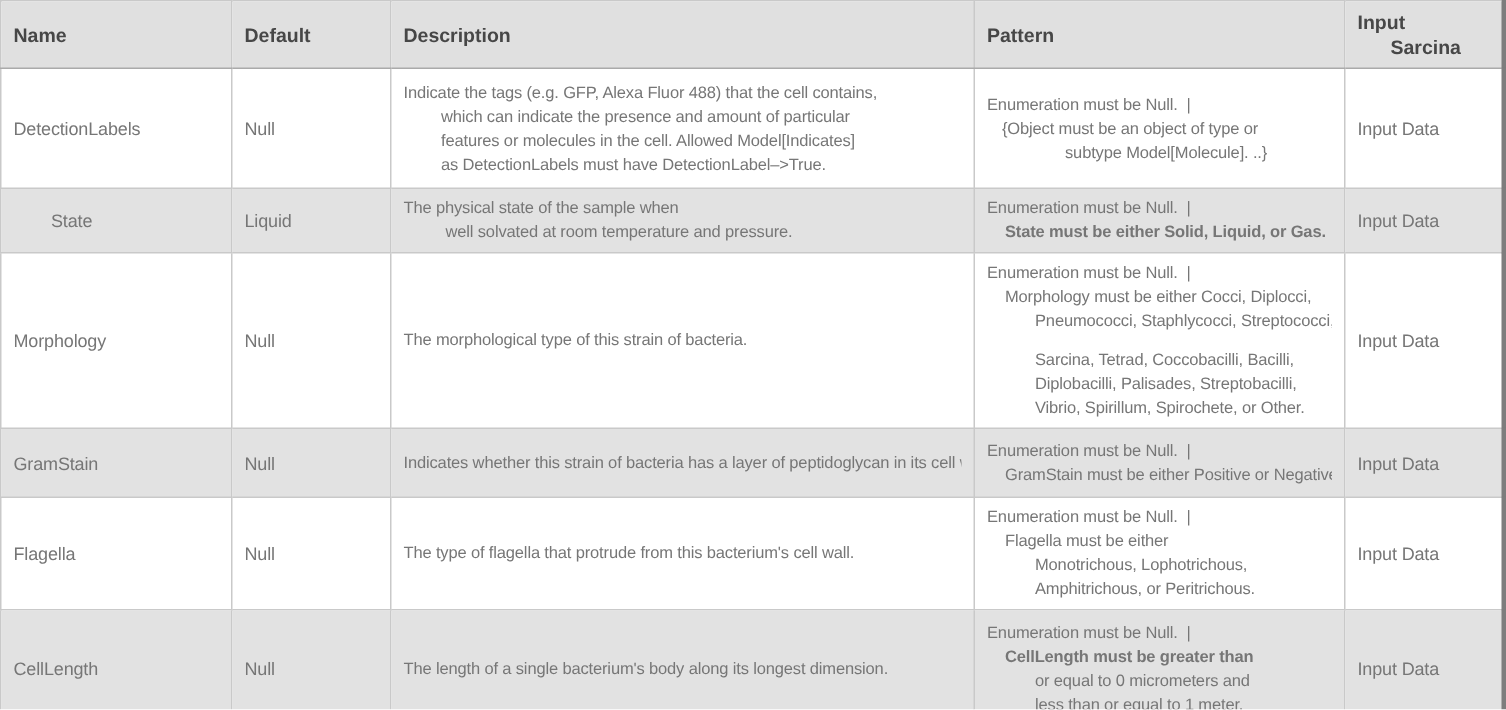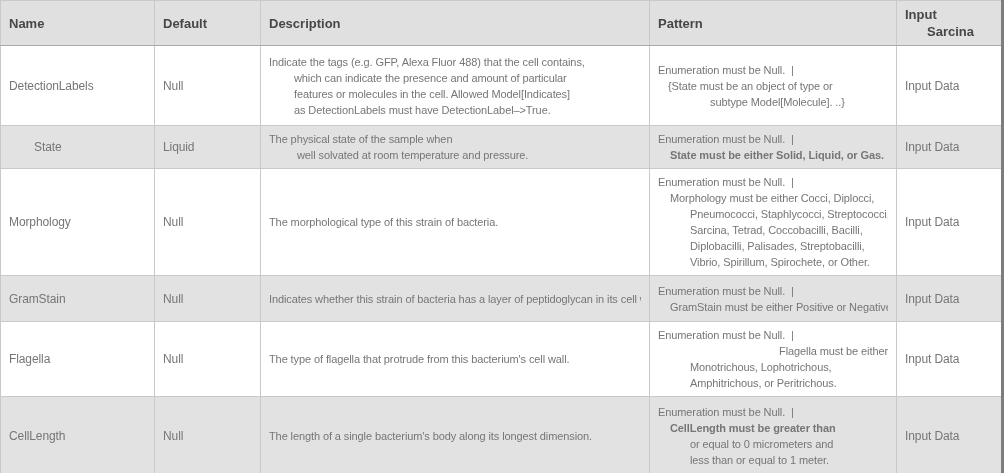--- a/index.html
+++ b/index.html
@@ -98,21 +98,21 @@
             <div class="line" style="padding-left: 0px;">Null</div>
           </td>
           <td class="cell-description">
             <div class="line" style="padding-left: 0px;">Indicate the tags (e.g. GFP, Alexa Fluor 488) that the cell contains,</div>
             <div class="line" style="padding-left: 25px;">which can indicate the presence and amount of particular</div>
             <div class="line" style="padding-left: 25px;">features or molecules in the cell. Allowed Model[Indicates]</div>
             <div class="line" style="padding-left: 25px;">as DetectionLabels must have DetectionLabel–&gt;True.</div>
           </td>
           <td class="cell-pattern">
             <div class="line" style="padding-left: 0px;">Enumeration must be Null.  |</div>
-            <div class="line" style="padding-left: 10px;">{State must be an object of type or</div>
+            <div class="line" style="padding-left: 10px;">{Object must be an object of type or</div>
             <div class="line" style="padding-left: 52px;">subtype Model[Molecule]. ..}</div>
           </td>
           <td class="cell-index">
             <div class="line" style="padding-left: 0px;">Input Data</div>
           </td>
         </tr>
         <tr class="shaded" style="height: 43px;">
           <td class="cell-name">
             <div class="line" style="padding-left: 0px; margin-left: 25px;">State</div>
           </td>
@@ -138,21 +138,21 @@
           <td class="cell-default">
             <div class="line" style="padding-left: 0px;">Null</div>
           </td>
           <td class="cell-description">
             <div class="line" style="padding-left: 0px;">The morphological type of this strain of bacteria.</div>
           </td>
           <td class="cell-pattern">
             <div class="line" style="padding-left: 0px;">Enumeration must be Null.  |</div>
             <div class="line" style="padding-left: 12px;">Morphology must be either Cocci, Diplocci,</div>
             <div class="line" style="padding-left: 32px;">Pneumococci, Staphlycocci, Streptococci,</div>
-            <div class="line" style="padding-left: 32px;">Sarcina, Tetrad, Coccobacilli, Bacilli,</div>
+            <div class="line" style="padding-left: 32px; margin-top: 10px;">Sarcina, Tetrad, Coccobacilli, Bacilli,</div>
             <div class="line" style="padding-left: 32px;">Diplobacilli, Palisades, Streptobacilli,</div>
             <div class="line" style="padding-left: 32px;">Vibrio, Spirillum, Spirochete, or Other.</div>
           </td>
           <td class="cell-index">
             <div class="line" style="padding-left: 0px;">Input Data</div>
           </td>
         </tr>
         <tr class="shaded" style="height: 46px;">
           <td class="cell-name">
             <div class="line" style="padding-left: 0px;">GramStain</div>
@@ -176,21 +176,21 @@
             <div class="line" style="padding-left: 0px;">Flagella</div>
           </td>
           <td class="cell-default">
             <div class="line" style="padding-left: 0px;">Null</div>
           </td>
           <td class="cell-description">
             <div class="line" style="padding-left: 0px;">The type of flagella that protrude from this bacterium's cell wall.</div>
           </td>
           <td class="cell-pattern">
             <div class="line" style="padding-left: 0px;">Enumeration must be Null.  |</div>
-            <div class="line" style="padding-left: 12px; text-align: right;">Flagella must be either</div>
+            <div class="line" style="padding-left: 12px;">Flagella must be either</div>
             <div class="line" style="padding-left: 32px;">Monotrichous, Lophotrichous,</div>
             <div class="line" style="padding-left: 32px;">Amphitrichous, or Peritrichous.</div>
           </td>
           <td class="cell-index">
             <div class="line" style="padding-left: 0px;">Input Data</div>
           </td>
         </tr>
         <tr class="shaded" style="height: 79px;">
           <td class="cell-name">
             <div class="line" style="padding-left: 0px;">CellLength</div>

